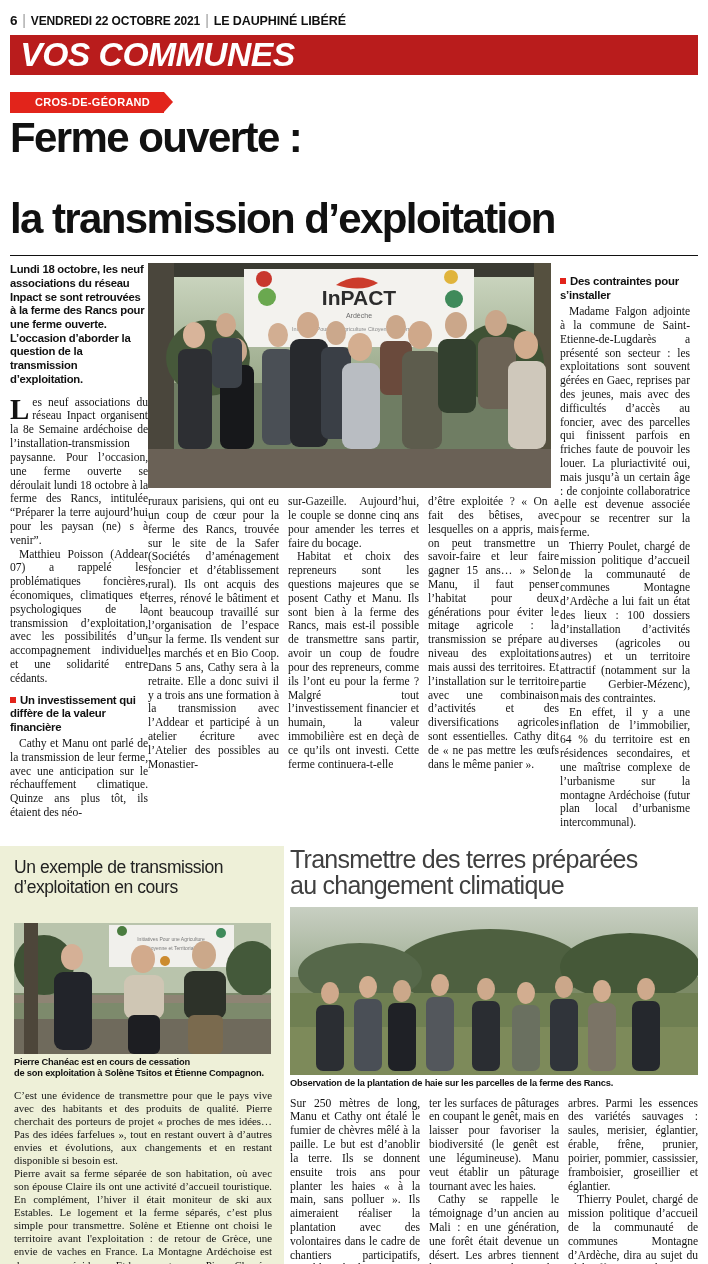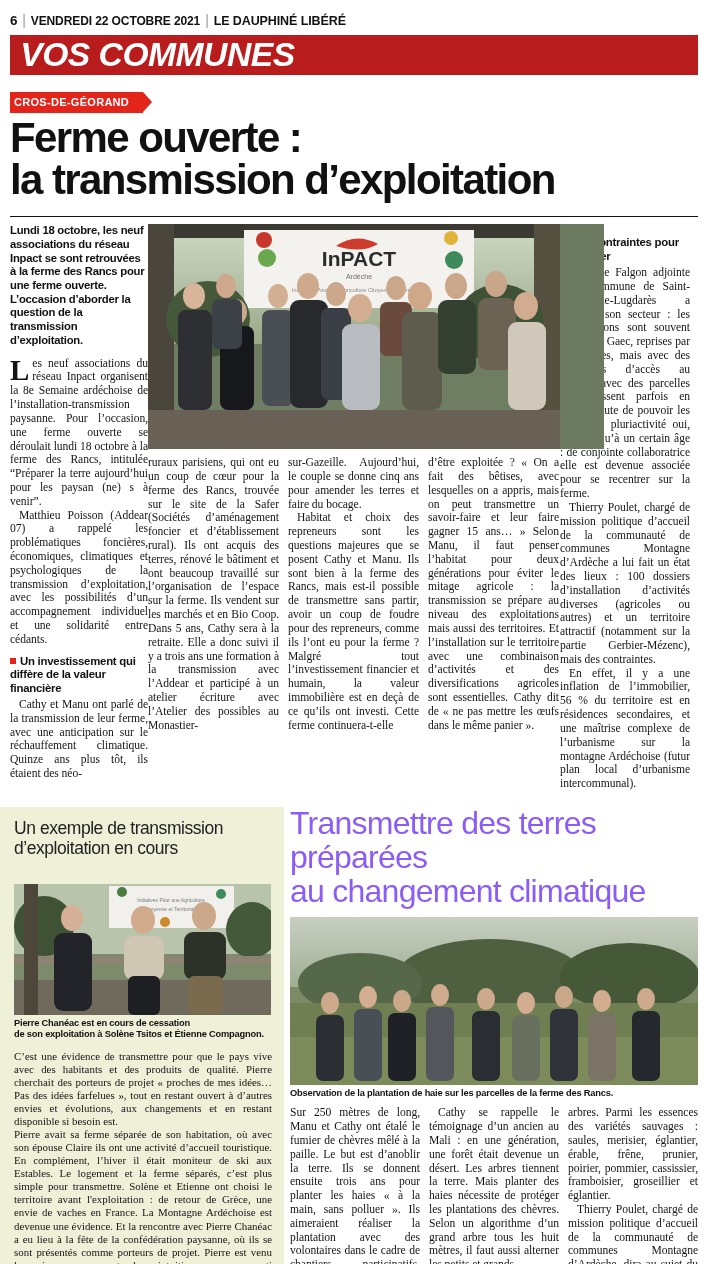--- a/index.html
+++ b/index.html
@@ -48,41 +48,41 @@
   }
 
   
   .commune-wrap{margin:17px 0 0 10px;display:flex;}
   .commune{
     position:relative;
     background:#e2241b;color:#fff;
     font-family:"Liberation Sans", sans-serif;
     font-weight:bold;font-size:11px;
     letter-spacing:0.3px;
-    padding:3px 14px 3px 4px;
+    padding:3px 14px 3px 25px;
     height:15px;line-height:15px;
   }
   .commune:after{
     content:"";position:absolute;right:-9px;top:0;
     border-top:10.5px solid transparent;
     border-bottom:10.5px solid transparent;
     border-left:9px solid #e2241b;
   }
 
   
   .headline{
     margin:4px 10px 0 10px;
     font-family:"Liberation Sans", sans-serif;
     font-weight:bold;
     font-size:42px;
     line-height:0.99;
     letter-spacing:-1.6px;
     color:#111;
   }
-  .headline .l2{display:block;}
+  .headline .l2{display:block;margin-top:39px;}
 
   .rule-top{
     margin:16px 10px 0 10px;height:1px;background:#111;
   }
 
   
   .upper{
     position:relative;margin:0 10px;padding-top:7px;
     display:flex;gap:0;
   }
@@ -146,22 +146,22 @@
   }
   .box-body{
     font-size:10.9px;line-height:1.20;text-align:justify;
     hyphens:auto;margin-top:10px;
   }
   .box-body p{margin:0;text-indent:0;}
 
   .right-block{width:424px;box-sizing:border-box;padding:0 10px 0 6px;}
   .big-title{
     font-family:"Liberation Sans", sans-serif;
-    font-weight:normal;font-size:32px;line-height:1.06;
-    letter-spacing:-0.75px;color:#8b5cf6;margin:0 0 8px 0;
+    font-weight:normal;font-size:25px;line-height:1.06;
+    letter-spacing:-0.75px;color:#404040;margin:0 0 8px 0;
   }
   .lower-cols{display:flex;gap:9px;margin-top:8px;}
   .lower-cols .c{width:131px;}
 </style>
 </head>
 <body>
 
 <div class="page">
 
   <div class="masthead">
@@ -197,21 +197,21 @@
       </div>
       <div class="subhead">
         <span class="sq"></span><span>Un investissement qui diffère de la valeur financière</span>
       </div>
       <div class="body-txt">
         <p>Cathy et Manu ont parlé de la transmission de leur ferme, avec une anticipation sur le réchauffement climatique. Quinze ans plus tôt, ils étaient des néo-</p>
       </div>
     </div>
 
     <div class="col col-main">
-      <div class="photo" style="width:456px;height:225px;">
+      <div class="photo" style="width:403px;height:225px;">
         <svg width="412" height="225" viewBox="0 0 412 225" preserveAspectRatio="none">
           <defs>
             <linearGradient id="sky1" x1="0" y1="0" x2="0" y2="1">
               <stop offset="0" stop-color="#cfd9c4"></stop>
                 <stop offset="1" stop-color="#9aa98a"></stop>
             </linearGradient>
           </defs>
           <rect width="412" height="225" fill="#6f7d63"></rect>
           <rect x="0" y="0" width="412" height="120" fill="url(#sky1)"></rect>
 
@@ -277,21 +277,21 @@
       </div>
     </div>
 
     <div class="col col-right">
       <div class="subhead" style="margin-top:12px;">
         <span class="sq"></span><span>Des contraintes pour s’installer</span>
       </div>
       <div class="body-txt">
         <p>Madame Falgon adjointe à la commune de Saint-Etienne-de-Lugdarès a présenté son secteur : les exploitations sont souvent gérées en Gaec, reprises par des jeunes, mais avec des difficultés d’accès au foncier, avec des parcelles qui finissent parfois en friches faute de pouvoir les louer. La pluriactivité oui, mais jusqu’à un certain âge : de conjointe collaboratrice elle est devenue associée pour se recentrer sur la ferme.</p>
         <p>Thierry Poulet, chargé de mission politique d’accueil de la communauté de communes Montagne d’Ardèche a lui fait un état des lieux : 100 dossiers d’installation d’activités diverses (agricoles ou autres) et un territoire attractif (notamment sur la partie Gerbier-Mézenc), mais des contraintes.</p>
-        <p>En effet, il y a une inflation de l’immobilier, 56 % du territoire est en résidences secondaires, et une maîtrise complexe de l’urbanisme sur la montagne Ardéchoise (futur plan local d’urbanisme intercommunal).</p>
+        <p>En effet, il y a une inflation de l’immobilier, 64 % du territoire est en résidences secondaires, et une maîtrise complexe de l’urbanisme sur la montagne Ardéchoise (futur plan local d’urbanisme intercommunal).</p>
       </div>
     </div>
   </div>
 
   <div class="lower">
 
     <div class="box-green">
       <div class="box-title">
         <span>Un exemple de transmission</span><br>
         <span>d’exploitation en cours</span>
@@ -376,20 +376,21 @@
         </svg>
       </div>
       <div class="cap">Observation de la plantation de haie sur les parcelles de la ferme des Rancs.</div>
 
       <div class="lower-cols">
         <div class="c body-txt">
           <p class="noind">Sur 250 mètres de long, Manu et Cathy ont étalé le fumier de chèvres mêlé à la paille. Le but est d’anoblir la terre. Ils se donnent ensuite trois ans pour planter les haies « à la main, sans polluer ». Ils aimeraient réaliser la plantation avec des volontaires dans le cadre de chantiers participatifs, sensibles à la transition écologique et au réchauffement climatique.</p>
 
         </div>
         <div class="c body-txt">
+          <p class="noind">ter les surfaces de pâturages en coupant le genêt, mais en laisser pour favoriser la biodiversité (le genêt est une légumineuse). Manu veut établir un pâturage tournant avec les haies.</p>
           <p>Cathy se rappelle le témoignage d’un ancien au Mali : en une génération, une forêt était devenue un désert. Les arbres tiennent la terre. Mais planter des haies nécessite de protéger les plantations des chèvres. Selon un algorithme d’un grand arbre tous les huit mètres, il faut aussi alterner les petits et grands</p>
         </div>
         <div class="c body-txt">
           <p class="noind">arbres. Parmi les essences des variétés sauvages : saules, merisier, églantier, érable, frêne, prunier, poirier, pommier, cassissier, framboisier, groseillier et églantier.</p>
           <p>Thierry Poulet, chargé de mission politique d’accueil de la communauté de communes Montagne d’Ardèche, dira au sujet du réchauffement climatique qu’il faut l’anticiper, mais que la Montagne passe d’un handicap à un confort climatique, avec en prime la sécurité et la sérénité.</p>
         </div>
       </div>
     </div>
   </div>
 </div>

